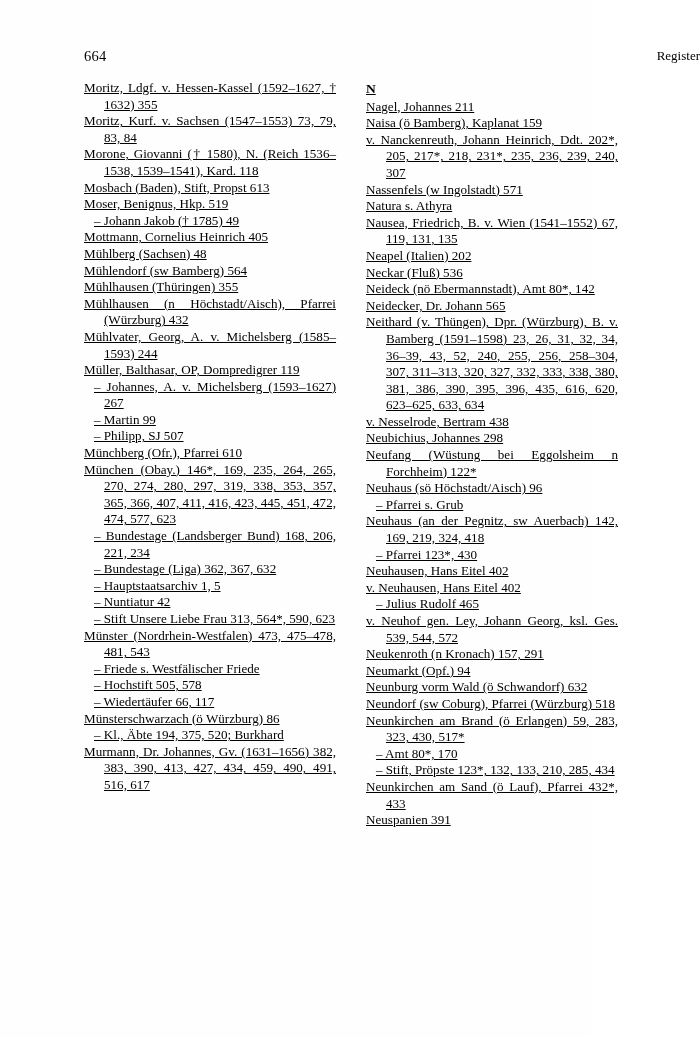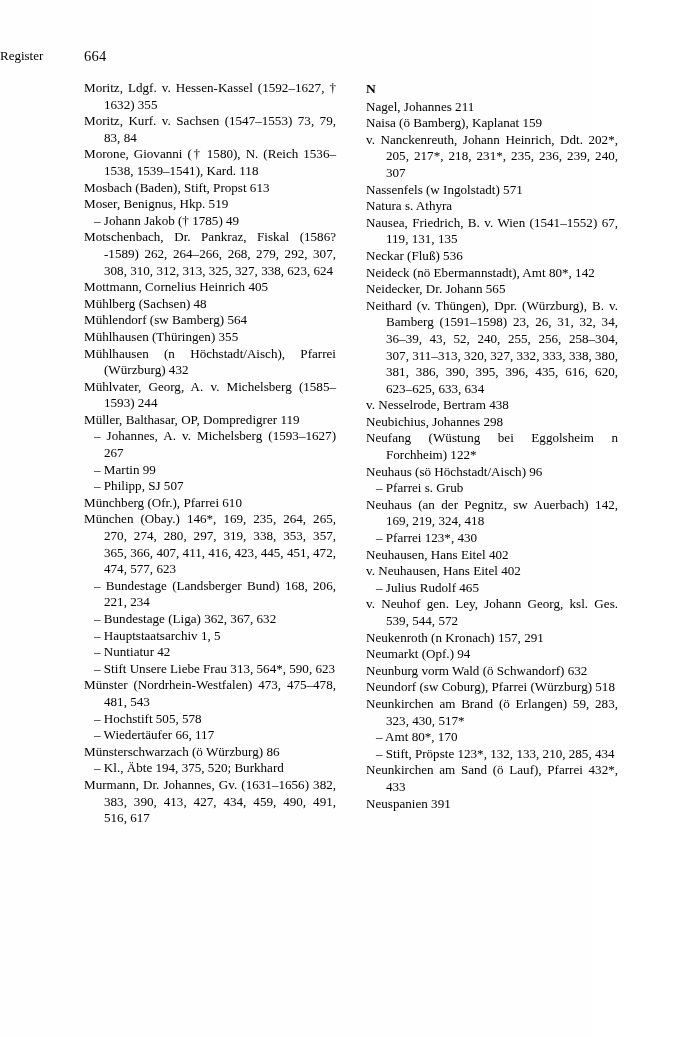--- a/index.html
+++ b/index.html
@@ -35,30 +35,31 @@
     left: 84px;
     top: 0;
     font-size: 14.5px;
     letter-spacing: 0.3px;
   }
   .running-title {
     position: absolute;
     left: 0;
     top: 0;
     width: 700px;
-    text-align: left;
+    text-align: right;
     font-size: 13px;
   }
   .columns {
     position: absolute;
     left: 84px;
     top: 80px;
     width: 534px;
     display: flex;
     justify-content: space-between;
+    text-decoration: underline;
   }
   .col {
     width: 252px;
   }
   .entry {
     font-size: 13.1px;
     line-height: 16.6px;
     text-align: justify;
     text-justify: inter-word;
     margin: 0 0 0 0;
@@ -93,53 +94,54 @@
   </div>
 
   <div class="columns">
     <div class="col" id="col-left">
         <p class="entry main">Moritz, Ldgf. v. Hessen-Kassel (1592–1627, † 1632) 355</p>
         <p class="entry main">Moritz, Kurf. v. Sachsen (1547–1553) 73, 79, 83, 84</p>
         <p class="entry main">Morone, Giovanni († 1580), N. (Reich 1536–1538, 1539–1541), Kard. 118</p>
         <p class="entry main">Mosbach (Baden), Stift, Propst 613</p>
         <p class="entry main">Moser, Benignus, Hkp. 519</p>
         <p class="entry sub">–  Johann Jakob († 1785) 49</p>
-        <p class="entry main">Motschenbach, Dr. Pankraz, Fiskal (1586?-1589) 262, 264–266, 268, 279, 292, 307, 308, 310, 312, 313, 325, 327, 338, 623, 624</p>
         <p class="entry main">Mottmann, Cornelius Heinrich 405</p>
         <p class="entry main">Mühlberg (Sachsen) 48</p>
         <p class="entry main">Mühlendorf (sw Bamberg) 564</p>
         <p class="entry main">Mühlhausen (Thüringen) 355</p>
         <p class="entry main">Mühlhausen (n Höchstadt/Aisch), Pfarrei (Würzburg) 432</p>
         <p class="entry main">Mühlvater, Georg, A. v. Michelsberg (1585–1593) 244</p>
         <p class="entry main">Müller, Balthasar, OP, Dompredigrer 119</p>
         <p class="entry sub">–  Johannes, A. v. Michelsberg (1593–1627) 267</p>
         <p class="entry sub">–  Martin 99</p>
         <p class="entry sub">–  Philipp, SJ 507</p>
         <p class="entry main">Münchberg (Ofr.), Pfarrei 610</p>
         <p class="entry main">München (Obay.) 146*, 169, 235, 264, 265, 270, 274, 280, 297, 319, 338, 353, 357, 365, 366, 407, 411, 416, 423, 445, 451, 472, 474, 577, 623</p>
         <p class="entry sub">–  Bundestage (Landsberger Bund) 168, 206, 221, 234</p>
         <p class="entry sub">–  Bundestage (Liga) 362, 367, 632</p>
         <p class="entry sub">–  Hauptstaatsarchiv 1, 5</p>
         <p class="entry sub">–  Nuntiatur 42</p>
         <p class="entry sub">–  Stift Unsere Liebe Frau 313, 564*, 590, 623</p>
         <p class="entry main">Münster (Nordrhein-Westfalen) 473, 475–478, 481, 543</p>
+        <p class="entry sub">–  Friede s. Westfälischer Friede</p>
         <p class="entry sub">–  Hochstift 505, 578</p>
         <p class="entry sub">–  Wiedertäufer 66, 117</p>
         <p class="entry main">Münsterschwarzach (ö Würzburg) 86</p>
         <p class="entry sub">–  Kl., Äbte 194, 375, 520; Burkhard</p>
         <p class="entry main">Murmann, Dr. Johannes, Gv. (1631–1656) 382, 383, 390, 413, 427, 434, 459, 490, 491, 516, 617</p>
       </div>
     <div class="col" id="col-right">
         <p class="entry letter">N</p>
         <p class="entry main">Nagel, Johannes 211</p>
         <p class="entry main">Naisa (ö Bamberg), Kaplanat 159</p>
         <p class="entry main">v. Nanckenreuth, Johann Heinrich, Ddt. 202*, 205, 217*, 218, 231*, 235, 236, 239, 240, 307</p>
         <p class="entry main">Nassenfels (w Ingolstadt) 571</p>
         <p class="entry main">Natura s. Athyra</p>
         <p class="entry main">Nausea, Friedrich, B. v. Wien (1541–1552) 67, 119, 131, 135</p>
+        <p class="entry main">Neapel (Italien) 202</p>
         <p class="entry main">Neckar (Fluß) 536</p>
         <p class="entry main">Neideck (nö Ebermannstadt), Amt 80*, 142</p>
         <p class="entry main">Neidecker, Dr. Johann 565</p>
         <p class="entry main">Neithard (v. Thüngen), Dpr. (Würzburg), B. v. Bamberg (1591–1598) 23, 26, 31, 32, 34, 36–39, 43, 52, 240, 255, 256, 258–304, 307, 311–313, 320, 327, 332, 333, 338, 380, 381, 386, 390, 395, 396, 435, 616, 620, 623–625, 633, 634</p>
         <p class="entry main">v. Nesselrode, Bertram 438</p>
         <p class="entry main">Neubichius, Johannes 298</p>
         <p class="entry main">Neufang (Wüstung bei Eggolsheim n Forchheim) 122*</p>
         <p class="entry main">Neuhaus (sö Höchstadt/Aisch) 96</p>
         <p class="entry sub">–  Pfarrei s. Grub</p>
         <p class="entry main">Neuhaus (an der Pegnitz, sw Auerbach) 142, 169, 219, 324, 418</p>

